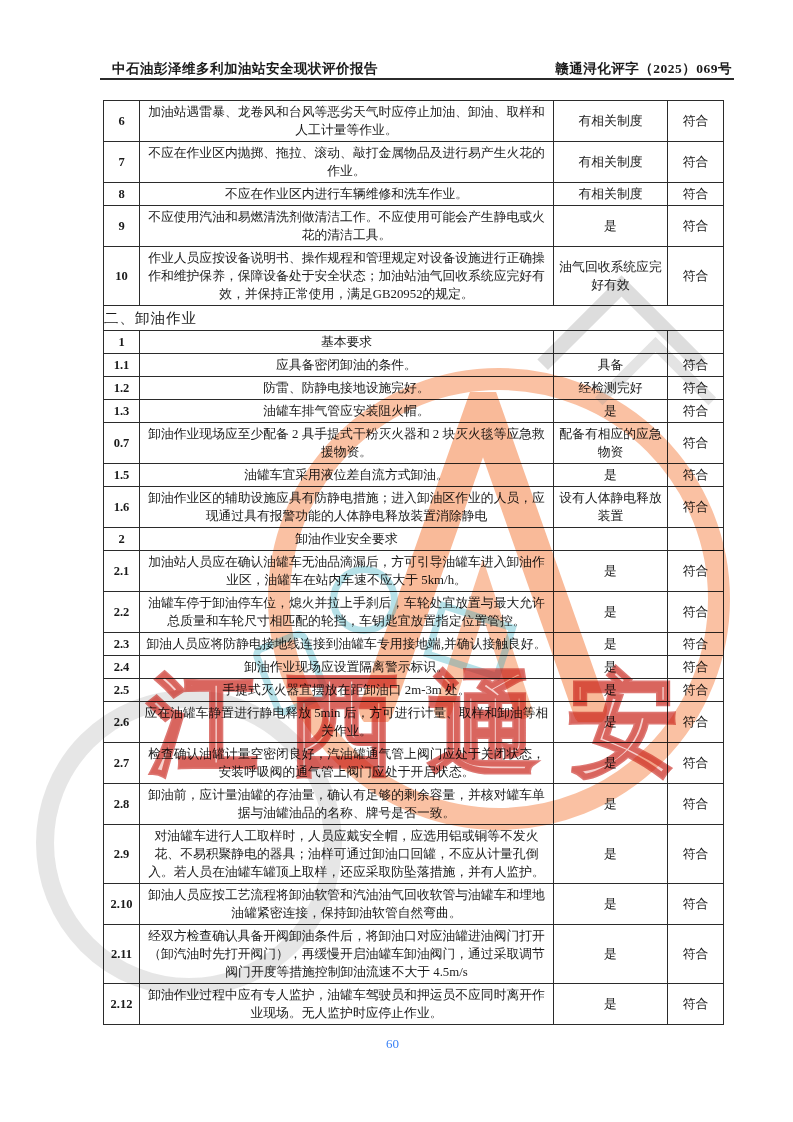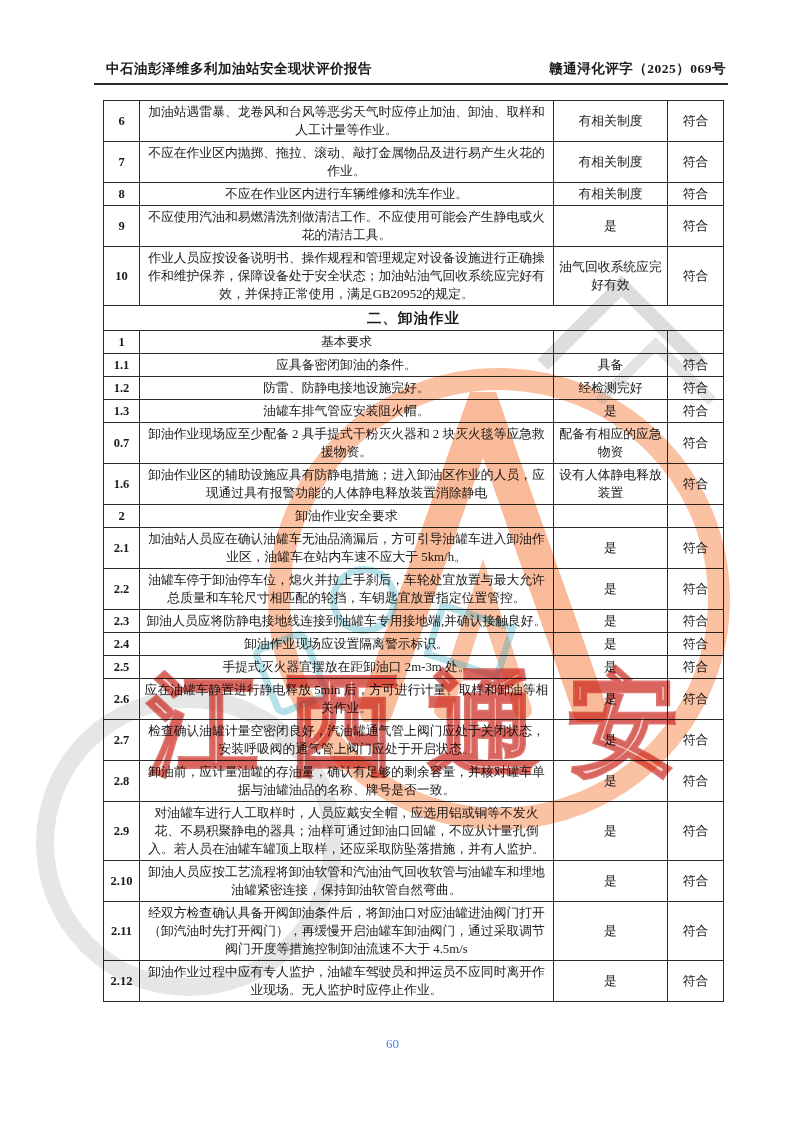--- a/index.html
+++ b/index.html
@@ -4,40 +4,40 @@
 <style>
   html,body{margin:0;padding:0;}
   body{
     width:793px;height:1122px;position:relative;background:#ffffff;
     font-family:"Liberation Serif","DejaVu Serif",serif;color:#1a1a1a;
     overflow:hidden;
   }
   .page{position:absolute;inset:0;}
   
   .header{
-    position:absolute;top:60px;left:94px;width:634px;
+    position:absolute;top:60px;left:100px;width:634px;
     display:flex;justify-content:space-between;align-items:flex-end;
-    border-bottom:2px solid #2b2b2b;padding-bottom:5px;
+    border-bottom:2px solid #2b2b2b;
     font-size:13.5px;font-weight:bold;letter-spacing:.5px;
   }
   .header .left{padding-left:12px;}
   .header .right{padding-right:2px;}
   
   .table-wrap{position:absolute;top:100px;left:103px;width:620px;z-index:1;}
   table{border-collapse:collapse;width:100%;table-layout:fixed;}
   td{
     border:1px solid #2b2b2b;font-size:12.8px;line-height:18px;
     padding:2px 3px;vertical-align:middle;word-break:break-all;
   }
   td.num{text-align:center;font-weight:bold;font-size:12.5px;padding:2px 0;}
   td.content{text-align:center;}
   td.status{text-align:center;}
   td.result{text-align:center;font-family:Liberation Serif, serif;}
   td.section{
-    text-align:center;font-weight:bold;font-size:14.5px;line-height:20px;
+    font-weight:normal;font-size:14.5px;line-height:20px;
     letter-spacing:1px;padding:2px 0;
   }
   
   .footer{
     position:absolute;top:1036px;left:0;width:785px;text-align:center;
     font-size:13px;color:#3b82f6;z-index:1;
   }
   
   .watermark{
     position:absolute;inset:0;z-index:3;pointer-events:none;
@@ -146,20 +146,26 @@
           <tr>
             <td class="num">1.3</td>
             <td class="content">油罐车排气管应安装阻火帽。</td>
             <td class="status">是</td>
             <td class="result">符合</td>
           </tr>
           <tr>
             <td class="num">0.7</td>
             <td class="content">卸油作业现场应至少配备 2 具手提式干粉灭火器和 2 块灭火毯等应急救援物资。</td>
             <td class="status">配备有相应的应急物资</td>
+            <td class="result">符合</td>
+          </tr>
+          <tr>
+            <td class="num">1.5</td>
+            <td class="content">油罐车宜采用液位差自流方式卸油。</td>
+            <td class="status">是</td>
             <td class="result">符合</td>
           </tr>
           <tr>
             <td class="num">1.6</td>
             <td class="content">卸油作业区的辅助设施应具有防静电措施；进入卸油区作业的人员，应现通过具有报警功能的人体静电释放装置消除静电</td>
             <td class="status">设有人体静电释放装置</td>
             <td class="result">符合</td>
           </tr>
           <tr>
             <td class="num">2</td>

